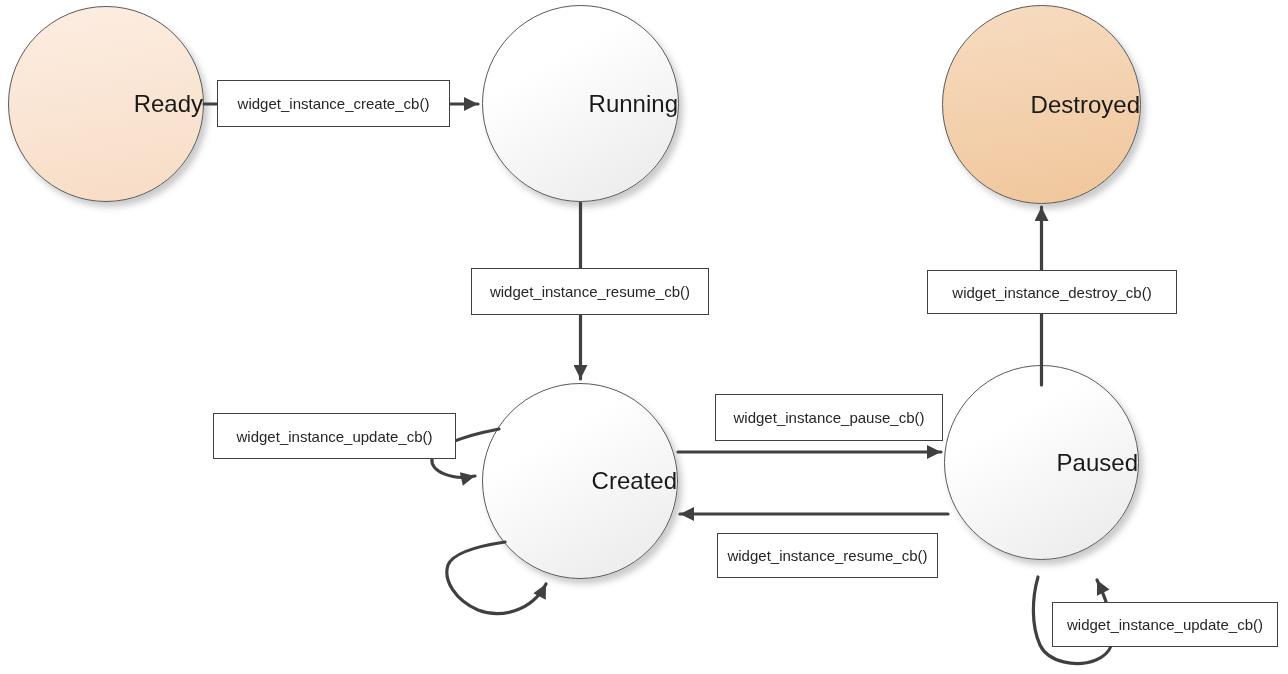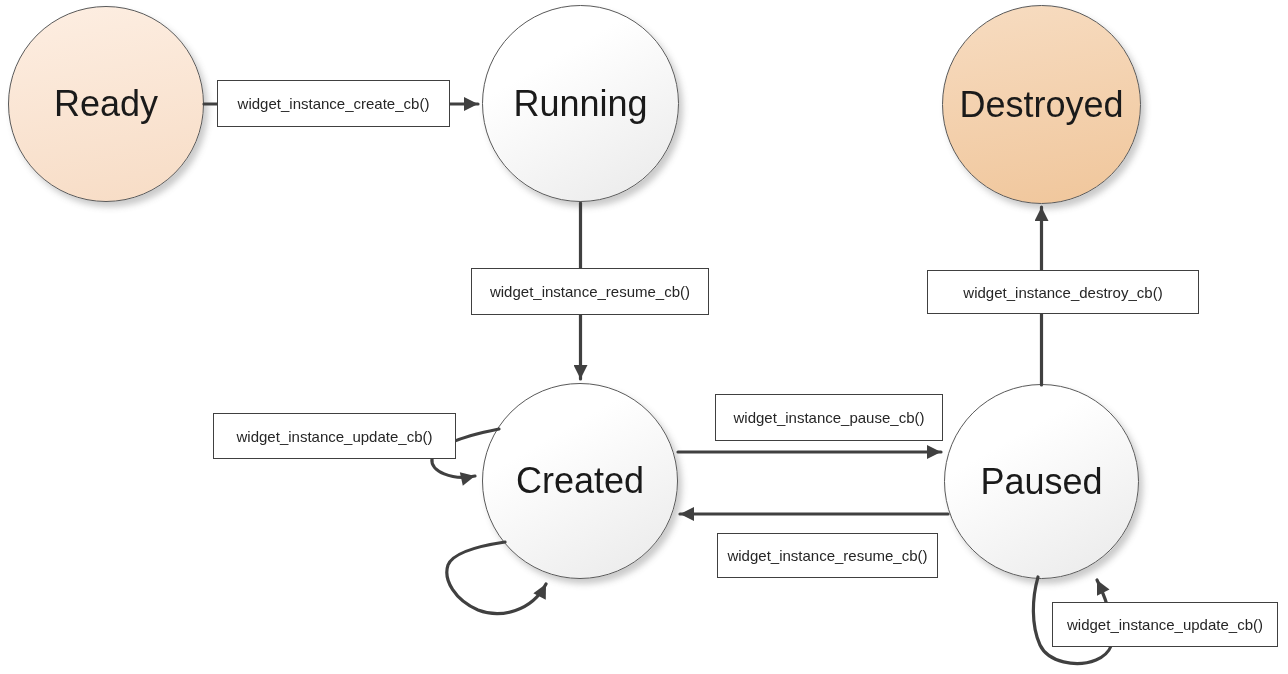--- a/index.html
+++ b/index.html
@@ -10,58 +10,58 @@
     background: var(--page-background, #ffffff);
     font-family: "Liberation Sans", sans-serif;
     overflow: hidden;
   }
   .state {
     position: absolute;
     border-radius: 50%;
     border: 1.4px solid var(--state-border, #595959);
     display: flex;
     align-items: center;
-    justify-content: center;
-    font-size: 36px;
+    justify-content: flex-end;
+    font-size: 24px;
     color: var(--state-text, #1a1a1a);
     box-shadow: 4px 5px 6px rgba(80,80,80,0.30);
     z-index: 1;
     box-sizing: border-box;
   }
   .state.neutral {
     background: linear-gradient(150deg, var(--neutral-fill-top, #ffffff) 30%, var(--neutral-fill-bottom, #e9e9e9) 100%);
   }
   .state.ready {
     background: linear-gradient(170deg, var(--ready-fill-top, #fdeee2), var(--ready-fill-bottom, #f7dcc5));
   }
   .state.destroyed {
     background: linear-gradient(170deg, var(--destroyed-fill-top, #f7dcc1), var(--destroyed-fill-bottom, #f0c69b));
   }
   #state-ready     { left:   8px; top:   6px; width: 196px; height: 196px; }
   #state-created   { left: 482px; top:   5px; width: 197px; height: 197px; }
   #state-destroyed { left: 942px; top:   5px; width: 199px; height: 199px; }
   #state-running   { left: 482px; top: 383px; width: 196px; height: 196px; }
-  #state-paused    { left: 944px; top: 384px; width: 195px; height: 195px; }
+  #state-paused    { left: 944px; top: 365px; width: 195px; height: 195px; }
 
   .tbox {
     position: absolute;
     background: var(--box-background, #ffffff);
     border: 1px solid var(--box-border, #404040);
     display: flex;
     align-items: center;
     justify-content: center;
     font-size: 15px;
     color: var(--box-text, #262626);
     z-index: 3;
     box-sizing: border-box;
     white-space: nowrap;
   }
   #tbox-create        { left:  217px; top:  80px; width: 233px; height: 47px; }
   #tbox-resume-1      { left:  471px; top: 268px; width: 238px; height: 47px; }
-  #tbox-destroy       { left:  927px; top: 270px; width: 272px; height: 44px; }
+  #tbox-destroy       { left:  927px; top: 270px; width: 250px; height: 44px; }
   #tbox-update-run    { left:  213px; top: 413px; width: 243px; height: 46px; }
   #tbox-resize        { left:  257px; top: 534px; width: 241px; height: 44px; }
   #tbox-pause         { left:  715px; top: 394px; width: 228px; height: 47px; }
   #tbox-resume-2      { left:  717px; top: 533px; width: 221px; height: 45px; }
   #tbox-update-paused { left: 1052px; top: 602px; width: 226px; height: 45px; }
 
   svg.arrows {
     position: absolute;
     left: 0; top: 0;
     width: 1288px; height: 674px;

